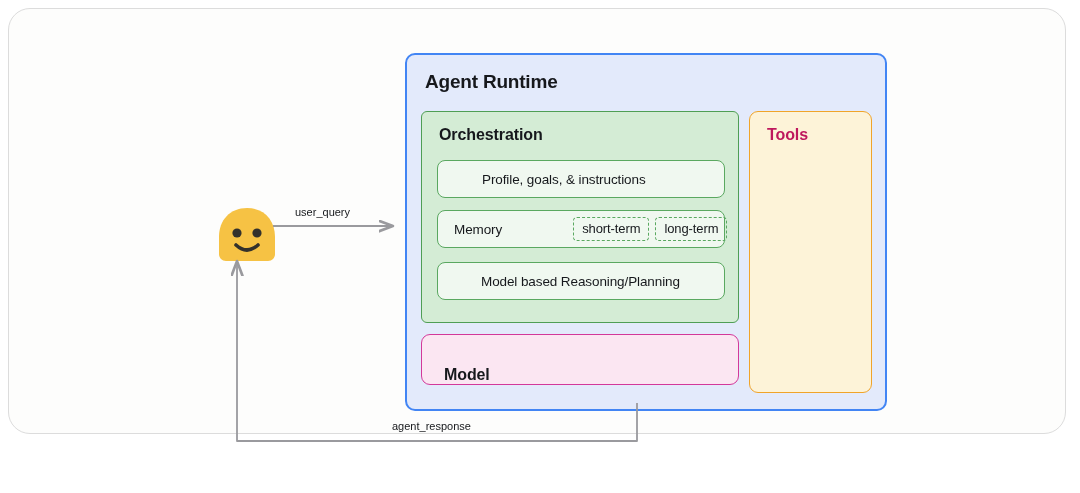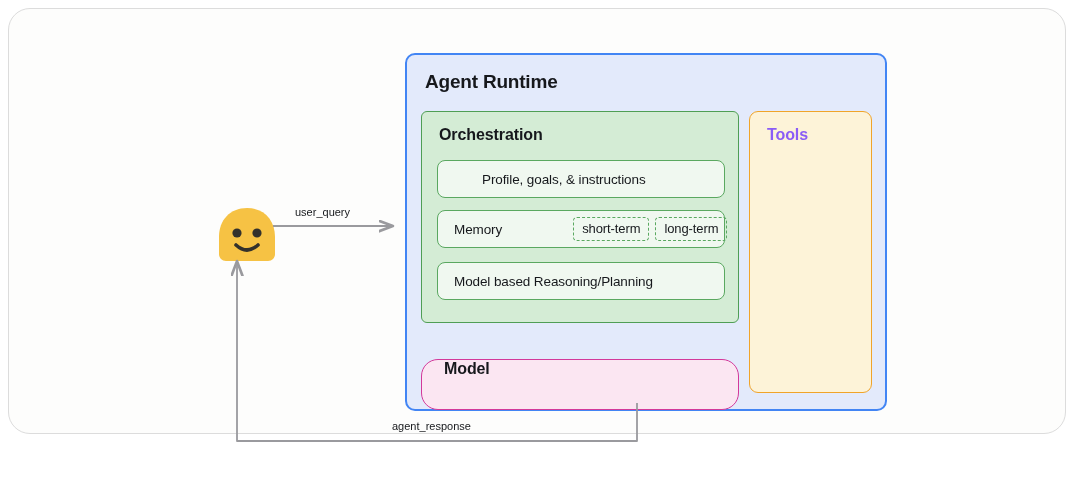--- a/index.html
+++ b/index.html
@@ -79,21 +79,21 @@
     height: 38px;
     background: #f0f8f0;
     border: 1.4px solid #5aa860;
     border-radius: 8px;
     box-sizing: border-box;
     display: flex;
     align-items: center;
   }
   #row-profile { top: 48px; padding-left: 28px; }
   #row-memory  { top: 98px; gap: 33px; }
-  #row-reason  { top: 150px; }
+  #row-reason  { top: 150px; padding-left: 27px; }
 
   .orch-row-label {
     font-size: 13.5px;
     color: #16181c;
     font-weight: 500;
     margin-left: 16px;
     white-space: nowrap;
     letter-spacing: -0.1px;
   }
 
@@ -115,25 +115,24 @@
 
   
   #model-box {
     position: absolute;
     left: 14px;
     top: 279px;
     width: 318px;
     height: 51px;
     background: #fbe6f2;
     border: 1.8px solid #d3389a;
-    border-radius: 17px;
+    border-radius: 9px;
     box-sizing: border-box;
     display: flex;
-    align-items: flex-start;
-    margin-top: 25px;
+    align-items: flex-end;
   }
   #model-label {
     font-size: 16px;
     font-weight: 600;
     color: #16181c;
     margin-left: 22px;
     letter-spacing: -0.1px;
   }
 
   
@@ -147,21 +146,21 @@
     border: 1.8px solid #f0a429;
     border-radius: 9px;
     box-sizing: border-box;
   }
   #tools-label {
     position: absolute;
     left: 17px;
     top: 14px;
     font-size: 16px;
     font-weight: 600;
-    color: #8b5cf6;
+    color: #be185d;
     letter-spacing: -0.1px;
   }
 
   
   #user-avatar {
     position: absolute;
     left: 207px;
     top: 198px;
     width: 62px;
     height: 58px;

